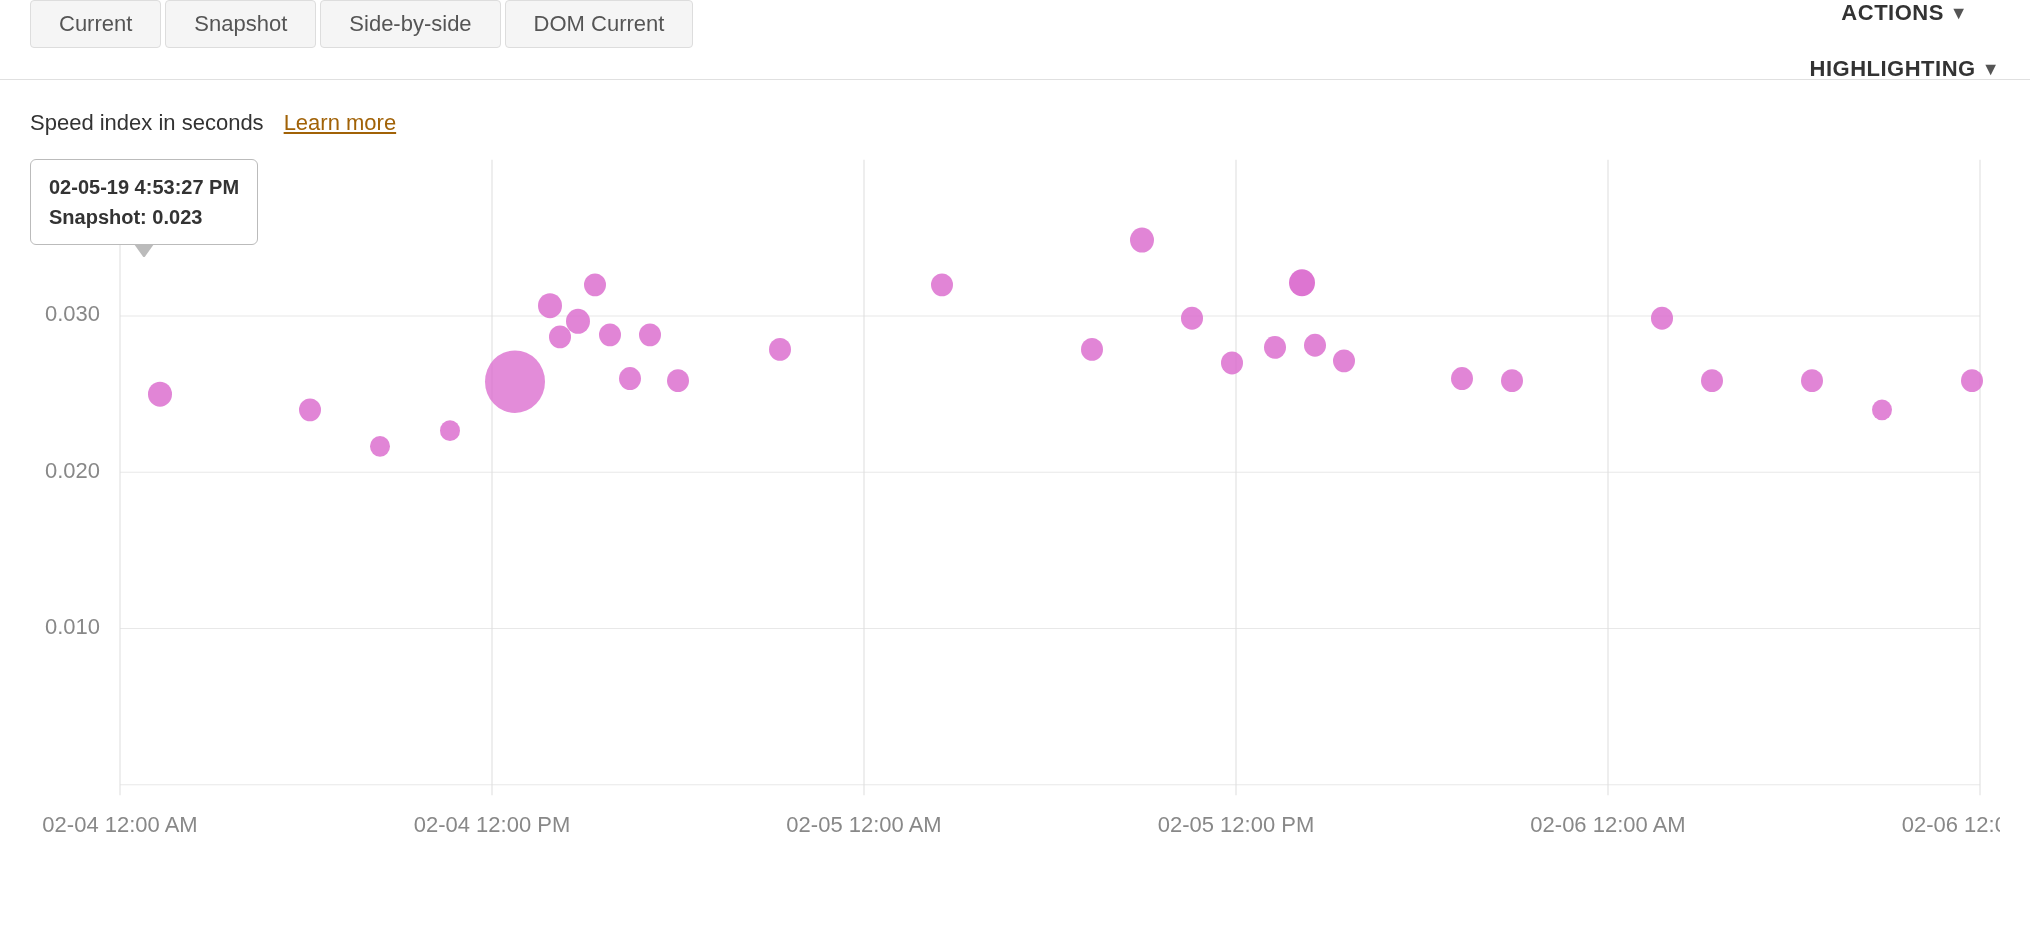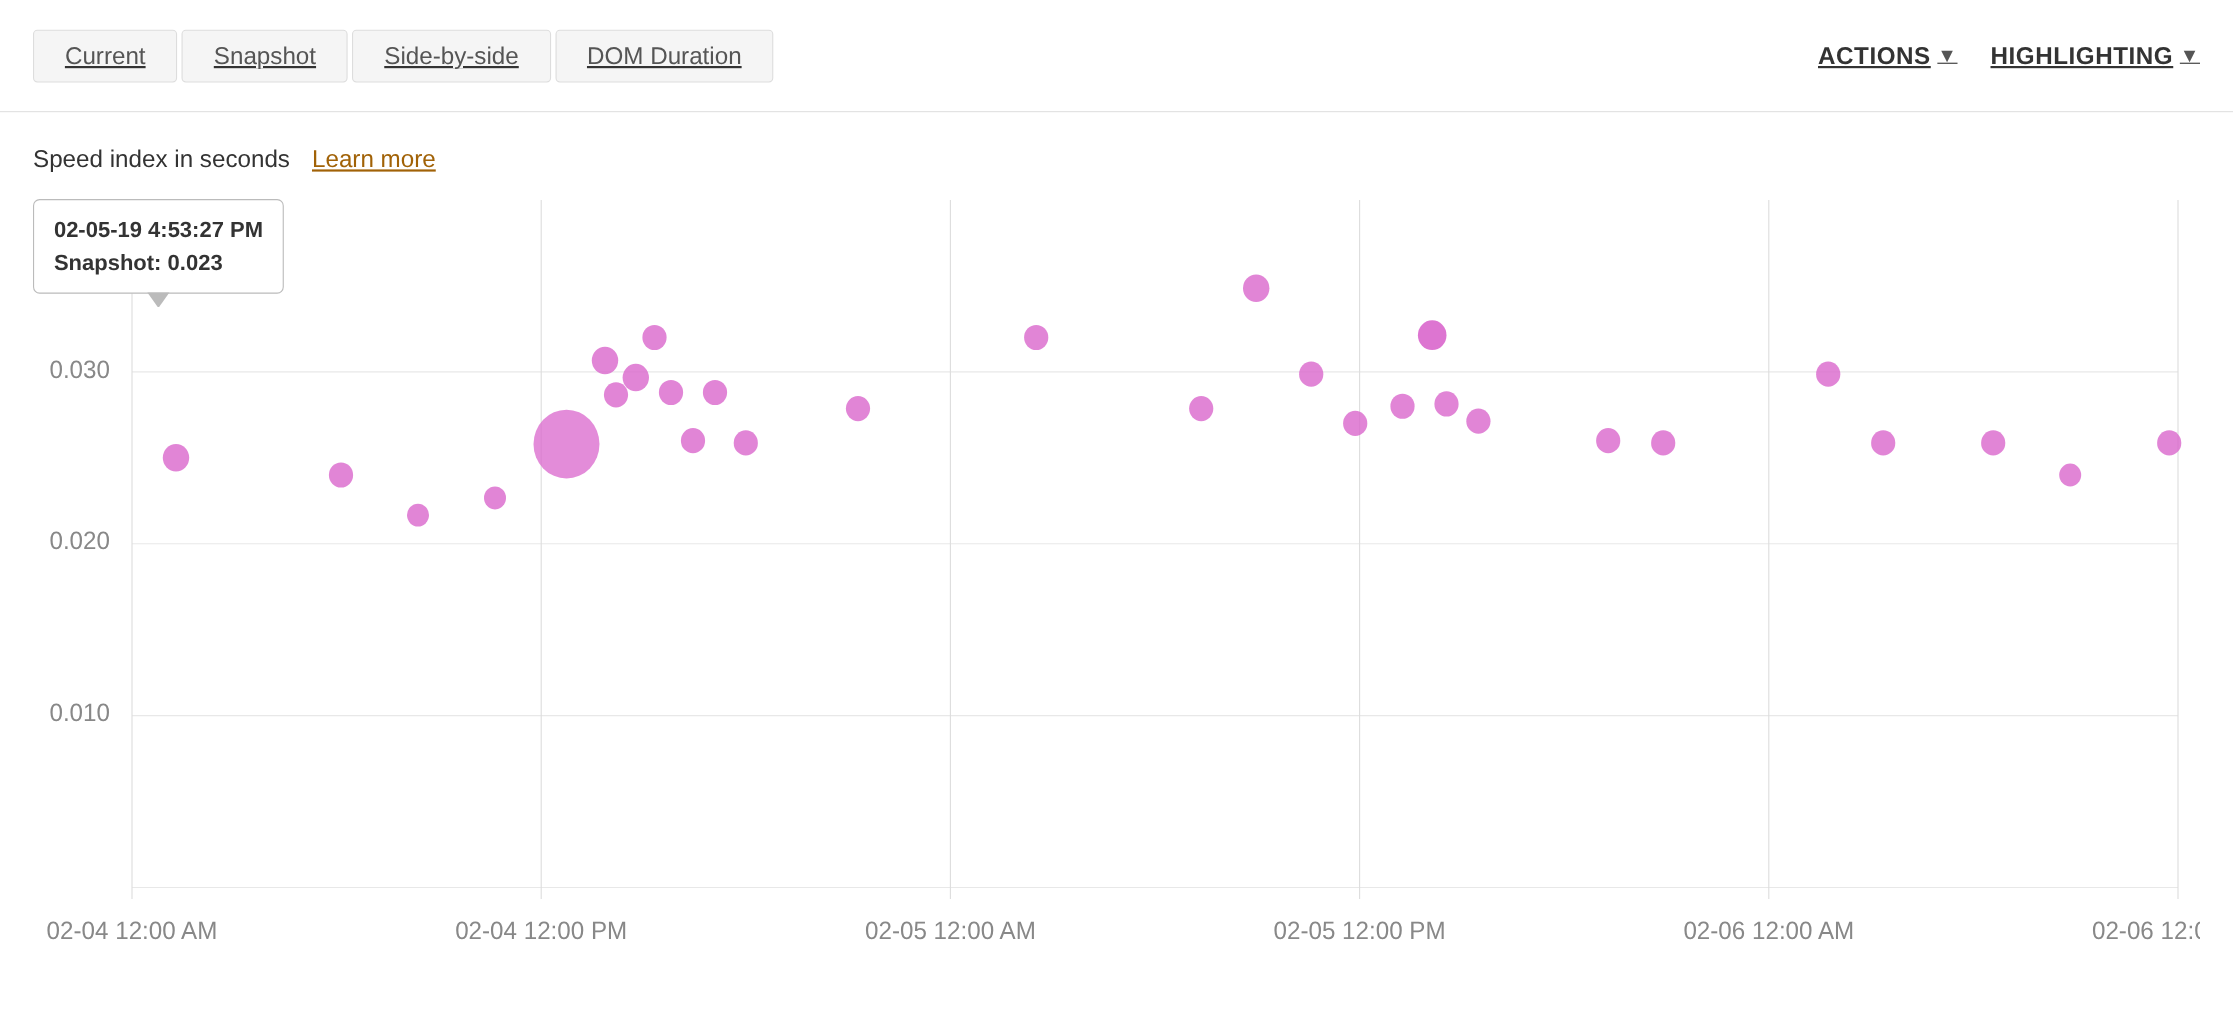--- a/index.html
+++ b/index.html
@@ -8,26 +8,25 @@
       background: #fff;
       color: #333;
       width: 2030px;
       height: 932px;
       overflow: hidden;
     }
 
     
     .header {
       display: flex;
-      align-items: center;
+      align-items: flex-start;
       justify-content: space-between;
       padding: 0 30px;
       border-bottom: 1px solid #e0e0e0;
-      height: 102px;
-      text-decoration: underline;
+      height: 80px;
     }
     .tabs {
       display: flex;
       align-items: center;
       gap: 4px;
     }
     .tab {
       padding: 10px 28px;
       font-size: 22px;
       cursor: pointer;
@@ -40,20 +39,21 @@
     .tab.active {
       background: #3cb878;
       color: #fff;
       border-color: #3cb878;
       font-weight: 600;
     }
     .header-actions {
       display: flex;
       gap: 30px;
       align-items: center;
+      flex-direction: column;
     }
     .header-action-btn {
       font-size: 22px;
       font-weight: 600;
       color: #333;
       cursor: pointer;
       display: flex;
       align-items: center;
       gap: 6px;
       letter-spacing: 0.5px;
@@ -132,21 +132,21 @@
     }
   </style>
 </head>
 <body>
 
 <div class="header">
   <div class="tabs">
     <div class="tab">Current</div>
     <div class="tab">Snapshot</div>
     <div class="tab">Side-by-side</div>
-    <div class="tab">DOM Duration</div>
+    <div class="tab">DOM Current</div>
   </div>
   <div class="header-actions">
     <div class="header-action-btn">
       <span>ACTIONS</span>
       <span class="arrow">▼</span>
     </div>
     <div class="header-action-btn">
       <span>HIGHLIGHTING</span>
       <span class="arrow">▼</span>
     </div>

